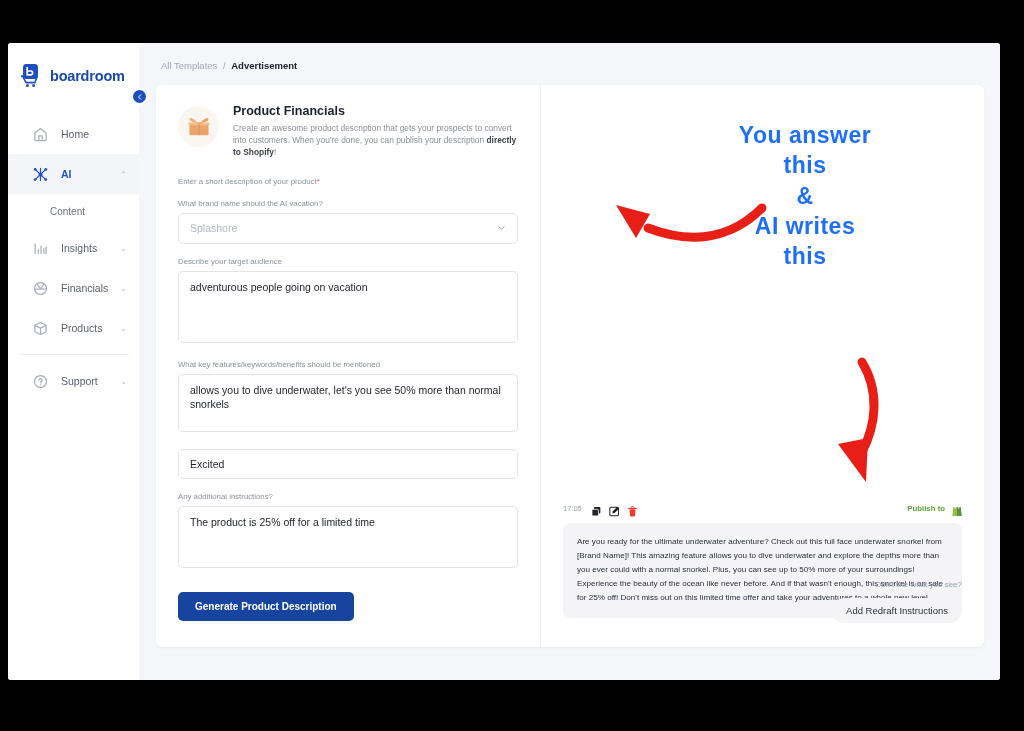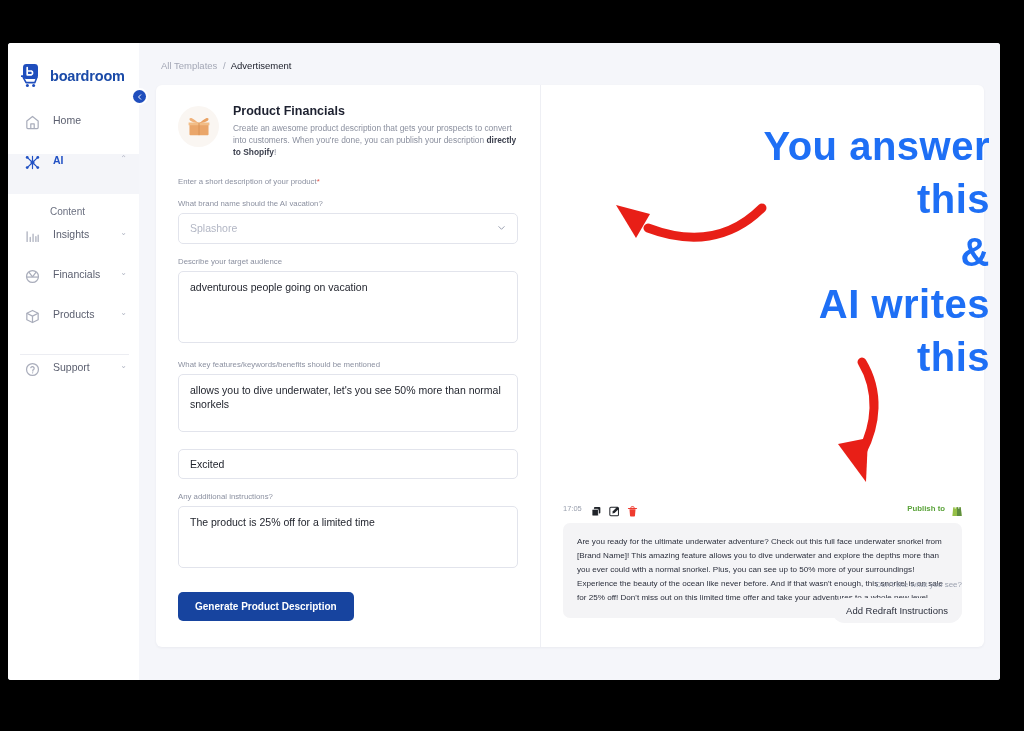--- a/index.html
+++ b/index.html
@@ -50,23 +50,23 @@
     background: #1f4ebd;
     color: #fff;
     display: flex; align-items: center; justify-content: center;
     font-size: 7px; line-height: 1;
     cursor: pointer;
     box-shadow: 0 0 0 2px #ffffff;
     z-index: 6;
   }
   .nav { margin-top: 22px; }
   .nav-item {
-    display: flex; 
+    display: flex; align-items: center;
     height: 40px;
-    padding-left: 16px;
+    padding-left: 24px;
     gap: 12px;
     cursor: pointer;
     position: relative;
   }
   .nav-item.active { background: #f4f5f9; }
   .nav-item.active .nav-label { color: #2151c4; font-weight: 600; }
   .nav-ico { width: 17px; height: 17px; flex: 0 0 17px; color: #a9adbb; display:block; }
   .nav-item.active .nav-ico { color: #2151c4; }
   .nav-label {
     font-size: 10.5px; color: #5c6070; flex: 1;
@@ -87,21 +87,21 @@
   .main {
     flex: 1; position: relative; min-width: 0;
     background: #f5f6fa;
     padding: 17px 16px 0 17px;
   }
   .breadcrumb {
     font-size: 9.5px; margin-bottom: 14px; padding-left: 5px;
   }
   .bc-muted { color: #a3a7b5; }
   .bc-sep { color: #a3a7b5; margin: 0 3px; }
-  .bc-current { color: #20232e; font-weight: 400; }
+  .bc-current { color: #20232e; font-weight: 700; }
 
   .card {
     background: #ffffff;
     border-radius: 6px;
     height: 562px;
     display: flex;
     overflow: hidden;
     box-shadow: 0 1px 3px rgba(20,25,60,0.05);
   }
 
@@ -203,23 +203,23 @@
     font-size: 9.5px; color: #2b2f3c;
     padding: 7px 14px;
     cursor: pointer;
   }
 
   
   .anno {
     position: absolute;
     color: #1e6ff5;
     font-weight: 700;
-    font-size: 40px;
+    font-size: 23px;
     letter-spacing: 0.5px;
-    text-align: right;
+    text-align: center;
     line-height: 1.32;
     pointer-events: none;
     white-space: nowrap;
   }
   #anno1 { left: 620px; top: 120px; width: 370px; }
   .anno-svg { position: absolute; left: 0; top: 0; pointer-events: none; }
 </style>
 </head>
 <body>
 

